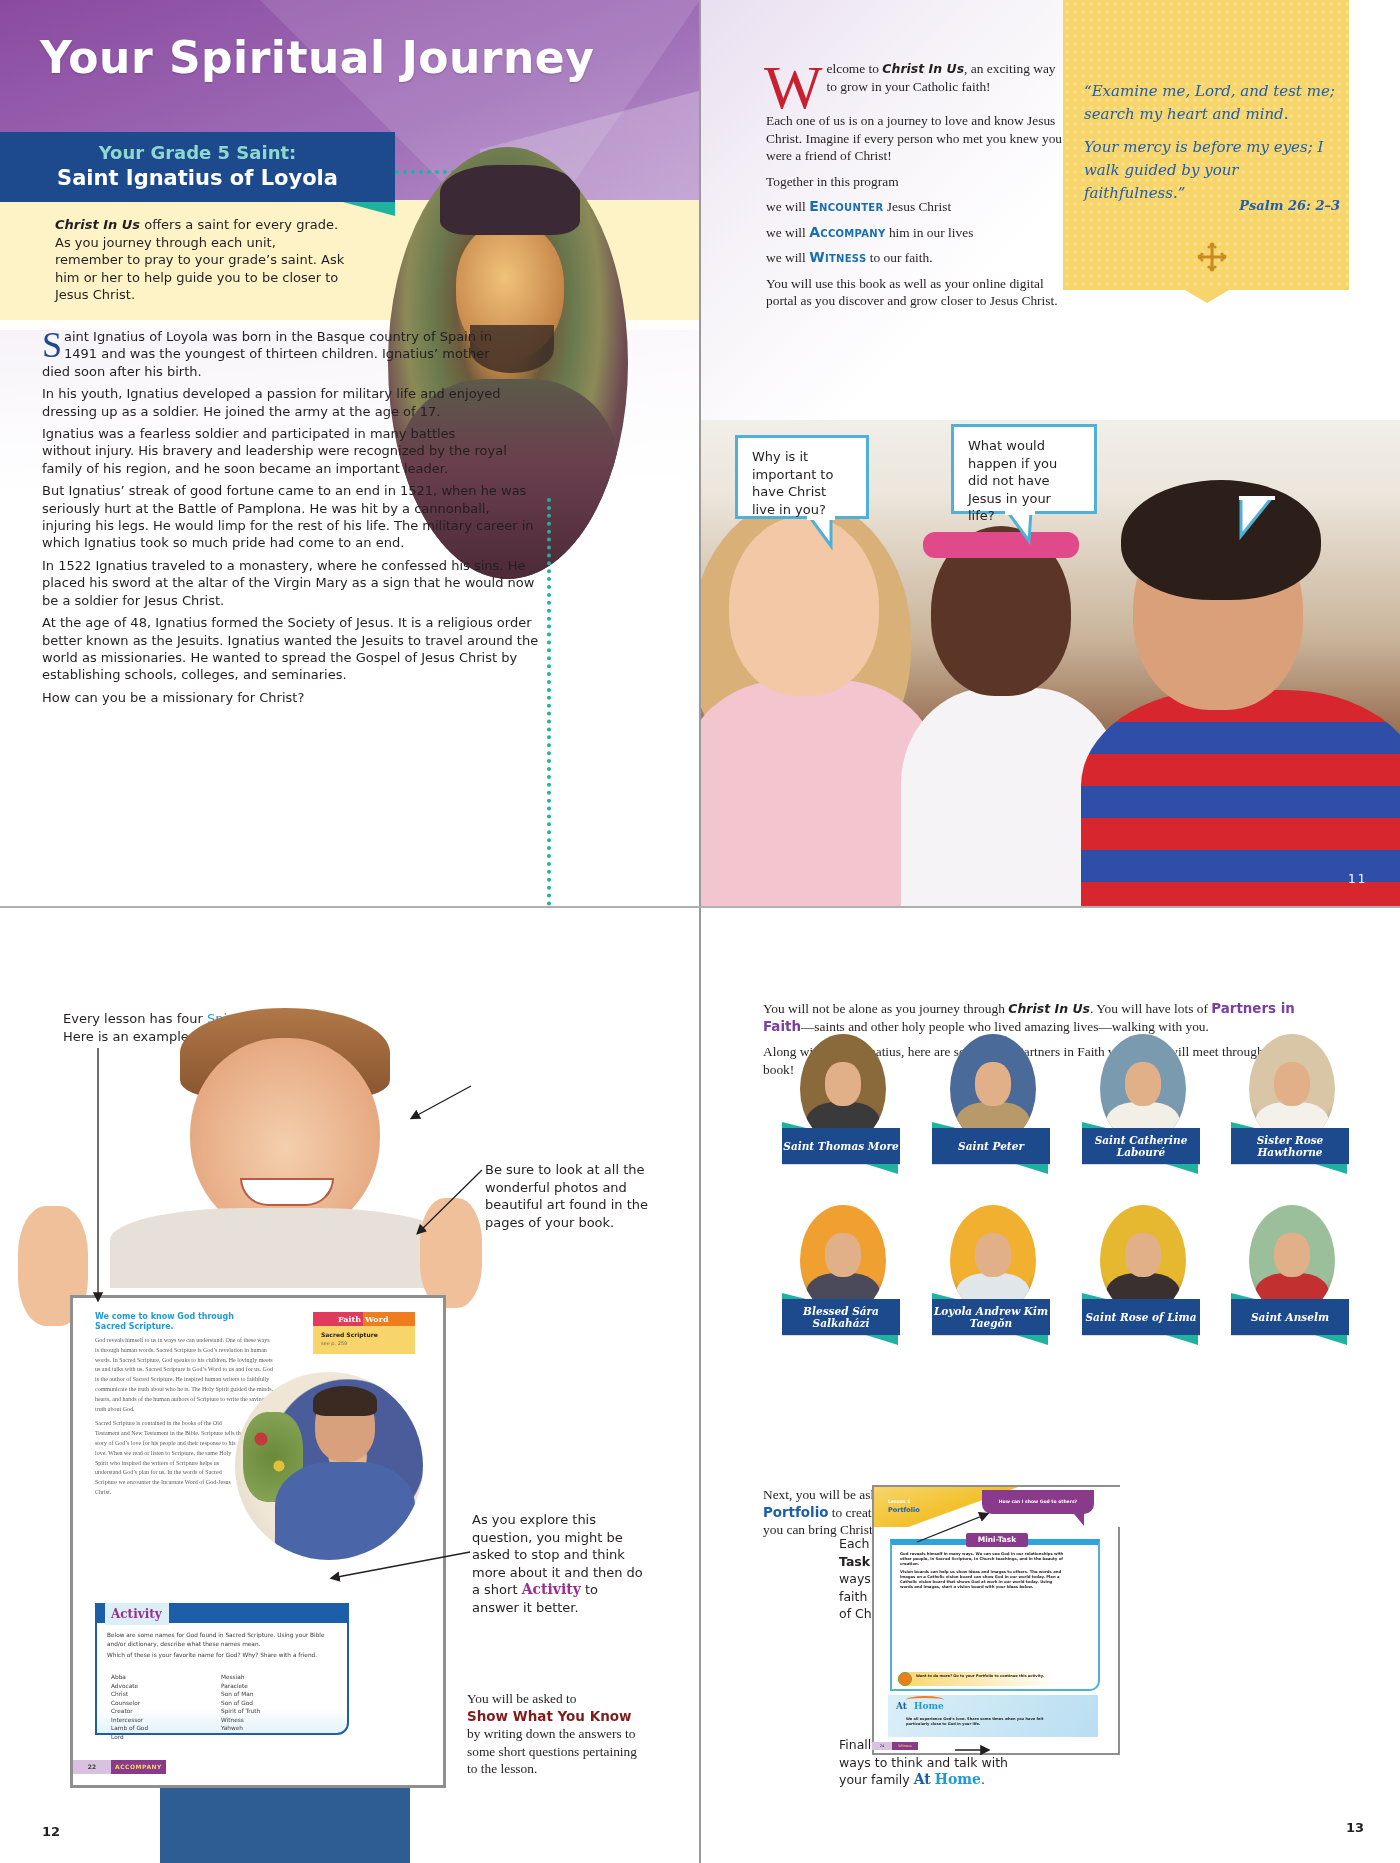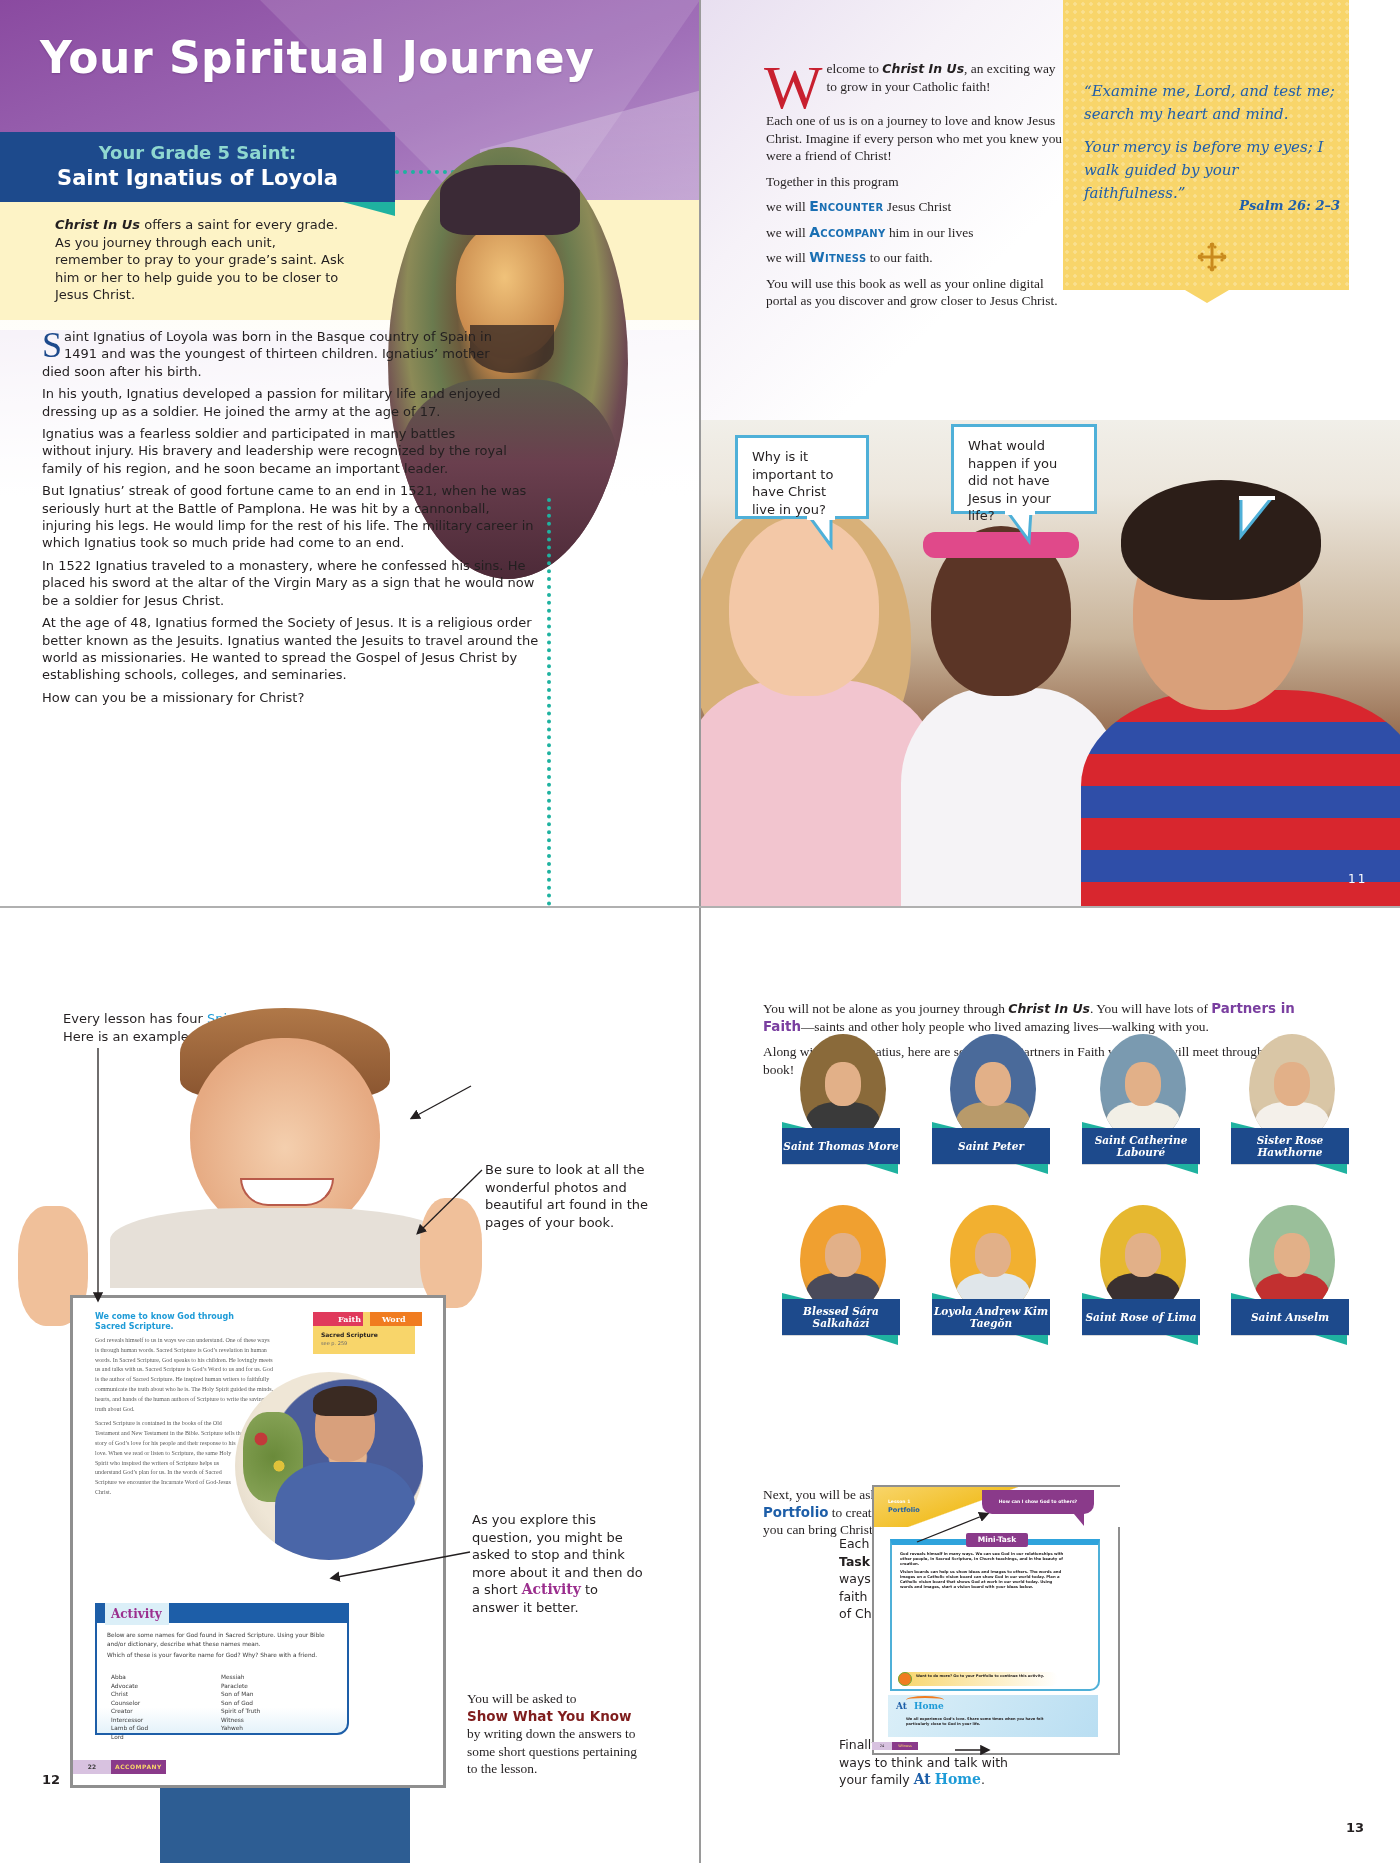--- a/index.html
+++ b/index.html
@@ -83,21 +83,21 @@
   .boy-jeans { position:absolute; left:160px; top:880px; width:250px; height:80px; background:#2d5d93; }
   .hand-l { position:absolute; left:18px; top:298px; width:70px; height:120px; background:#f0c09a; border-radius:40%; }
   .hand-r { position:absolute; left:420px; top:290px; width:62px; height:110px; background:#f0c09a; border-radius:40%; }
   .sample-page { position:absolute; left:70px; top:387px; width:376px; height:493px; background:#fff; border:3px solid #8f8f8f; box-sizing:border-box; }
   .sp-head { position:absolute; left:22px; top:14px; width:160px; font-size:8px; line-height:10px; font-weight:bold; color:#1e9bd7; }
   .sp-body { position:absolute; left:22px; top:38px; width:180px; font-size:6px; line-height:9.8px; color:#5a5a5a; font-family:"Liberation Serif", serif; }
   .sp-body p { margin:0 0 5px 0; }
   .fwbox { position:absolute; left:240px; top:14px; width:102px; height:42px; background:#f8d56a; }
   .fwbox-top { position:absolute; left:0; top:0; width:102px; height:14px; }
   .fwbox-top .a { position:absolute; left:0; top:0; width:50px; height:14px; background:#e03a5c; color:#fff; font-size:8px; font-weight:bold; text-align:right; padding-right:2px; box-sizing:border-box; line-height:14px; font-family:"DejaVu Serif", serif; }
-  .fwbox-top .b { position:absolute; left:57px; top:0; width:52px; height:14px; background:#f07c20; color:#fff; font-size:8px; font-weight:bold; line-height:14px; padding-left:12px; box-sizing:border-box; font-family:"DejaVu Serif", serif; }
+  .fwbox-top .b { position:absolute; left:50px; top:0; width:52px; height:14px; background:#f07c20; color:#fff; font-size:8px; font-weight:bold; line-height:14px; padding-left:2px; box-sizing:border-box; font-family:"DejaVu Serif", serif; }
   .fwbox .term { position:absolute; left:8px; top:19px; font-size:6px; font-weight:bold; color:#231f20; }
   .fwbox .ref { position:absolute; left:8px; top:28px; font-size:5px; color:#6a6a6a; }
   .sp-photo { position:absolute; left:162px; top:74px; width:188px; height:188px; border-radius:50%; background:radial-gradient(circle at 60% 45%, #e4b48e 0 12%, #4a5d9a 13% 50%, #efe6d6 51% 65%, #d9cfbd 100%); overflow:hidden; }
   .sp-photo .boy { position:absolute; left:80px; top:20px; width:60px; height:70px; background:#d8a07c; border-radius:45%; }
   .sp-photo .hair { position:absolute; left:78px; top:14px; width:64px; height:30px; background:#3a2a22; border-radius:50% 50% 20% 20%; }
   .sp-photo .shirt { position:absolute; left:40px; top:90px; width:140px; height:110px; background:#4a66a8; border-radius:40% 40% 0 0; }
   .sp-photo .flowers { position:absolute; left:8px; top:40px; width:60px; height:90px; background:radial-gradient(circle at 30% 30%, #c23a3a 0 8%, transparent 9%), radial-gradient(circle at 60% 60%, #e0c23a 0 8%, transparent 9%), radial-gradient(circle, #6a8a3a, #8aa65a); border-radius:40%; }
   .act-box { position:absolute; left:22px; top:305px; width:250px; height:128px; border:2px solid #1d5ea8; border-radius:0 0 12px 0; background:linear-gradient(180deg,#fff 80%, #e4f2fa); }
   .act-head { position:absolute; left:0; top:-2px; width:252px; height:20px; background:#1d5ea8; }
   .act-tab { position:absolute; left:8px; top:-2px; width:64px; height:22px; background:#dbeff8; color:#9b2f8e; font-family:"DejaVu Serif", serif; font-weight:bold; font-size:12px; line-height:22px; padding-left:6px; box-sizing:border-box; }
@@ -351,21 +351,21 @@
         <marker id="ah" markerWidth="8" markerHeight="8" refX="6" refY="4" orient="auto">
           <path d="M0,0 L8,4 L0,8 z" fill="#231f20"></path>
         </marker>
       </defs>
     <line x1="98" y1="140" x2="98" y2="392" stroke="#231f20" stroke-width="1.3" marker-end="url(#ah)"></line>
     <line x1="471" y1="178" x2="412" y2="210" stroke="#231f20" stroke-width="1.3" marker-end="url(#ah)"></line>
     <line x1="482" y1="262" x2="418" y2="325" stroke="#231f20" stroke-width="1.3" marker-end="url(#ah)"></line>
     <line x1="470" y1="644" x2="332" y2="670" stroke="#231f20" stroke-width="1.3" marker-end="url(#ah)"></line>
   </svg>
 
-  <div class="page-num" style="left:42px;top:864px;">12</div>
+  <div class="page-num" style="left:42px;top:916px;">12</div>
 </section>
 
 <div class="spread-divider-v" style="top:908px;height:955px"></div>
 
 <section id="p13" class="abs">
   <div class="partners-intro serif">
     <p><span>You will not be alone as you journey through </span><span class="brand-it">Christ In Us</span><span>. You will have lots of </span><span class="pif">Partners in Faith</span><span>—saints and other holy people who lived amazing lives—walking with you.</span></p>
     <p>Along with Saint Ignatius, here are some other Partners in Faith whom you will meet throughout the book!</p>
   </div>
 

